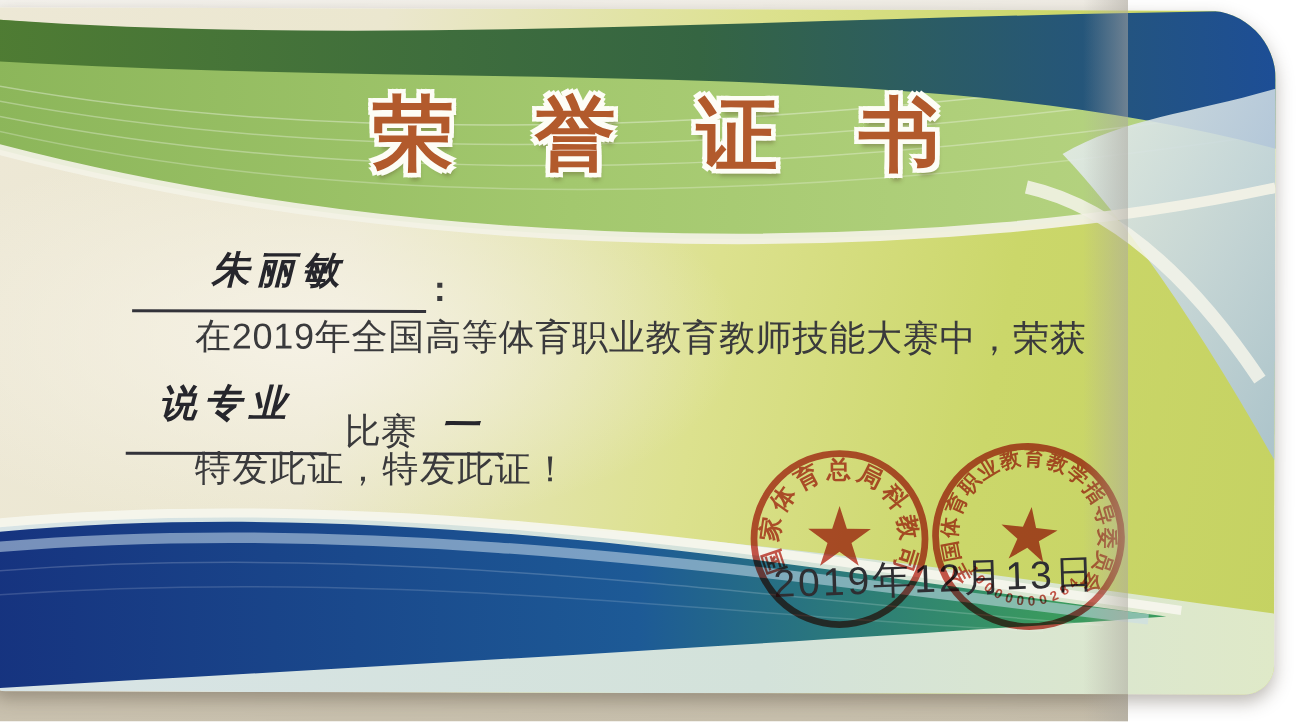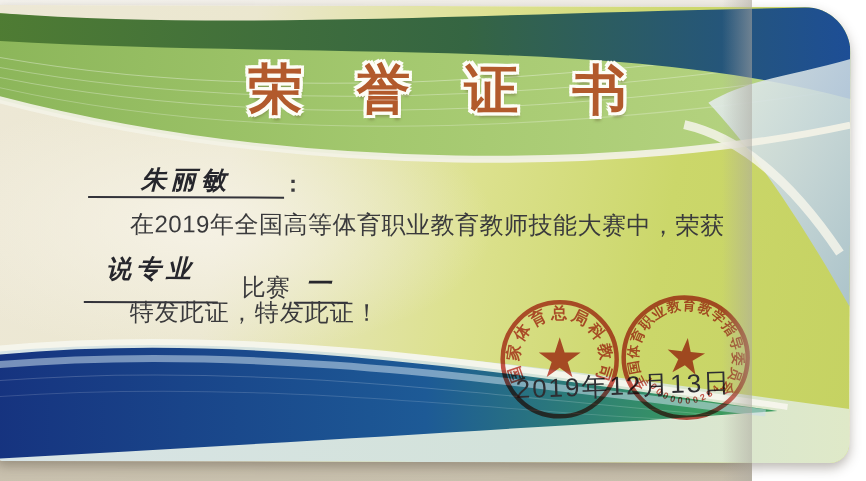--- a/index.html
+++ b/index.html
@@ -32,32 +32,32 @@
     text-shadow:
       -3px -3px 0 #fdfdf6, 3px -3px 0 #fdfdf6, -3px 3px 0 #fdfdf6, 3px 3px 0 #fdfdf6,
       -3px 0 0 #fdfdf6, 3px 0 0 #fdfdf6, 0 -3px 0 #fdfdf6, 0 3px 0 #fdfdf6,
       2px 5px 3px rgba(80,60,30,.35);
   }
 
   .content { position:absolute; left:0; top:0; width:100%; height:100%; z-index:4; color:#3a3a3c; }
   .name-row { position:absolute; left:92px; top:158px; display:flex; align-items:flex-end; }
   .name-blank {
     display:inline-block; width:196px; border-bottom:2px solid #33333a;
-    text-align:center; padding-bottom:0;
+    text-align:center; padding-bottom:10px;
   }
   .hand {
     font-family:"DejaVu Serif", serif; font-style:italic; font-weight:bold;
     font-size:25px; color:#26262c; letter-spacing:5px;
   }
   .colon { font-size:24px; font-weight:bold; margin-left:5px; padding-bottom:1px; }
   .line1 { position:absolute; left:134px; top:203px; font-size:24px; letter-spacing:.5px; }
   .line2 { position:absolute; left:88px; top:247px; display:flex; align-items:flex-end; font-size:24px; }
   .blank1 { display:inline-block; width:134px; border-bottom:2px solid #33333a; text-align:center; padding-bottom:16px; }
   .blank2 { display:inline-block; width:54px;  border-bottom:2px solid #33333a; text-align:center; padding-bottom:2px; margin-left:4px; }
-  .mid-label { margin-left:24px; }
+  .mid-label { margin-left:12px; }
   .after-label { margin-left:6px; }
   .line3 { position:absolute; left:134px; top:291px; font-size:24px; letter-spacing:1px; }
 
   .date {
     position:absolute; left:520px; top:362px; z-index:5;
     font-size:26px; color:#2e2e32; letter-spacing:2px; transform:rotate(-2deg);
   }
   svg.seals { position:absolute; left:0; top:0; width:854px; height:456px; z-index:6; mix-blend-mode:multiply; }
   .seal-text { font-family:"Liberation Sans", sans-serif; font-weight:bold; fill:#c23a2e; }
 </style>

